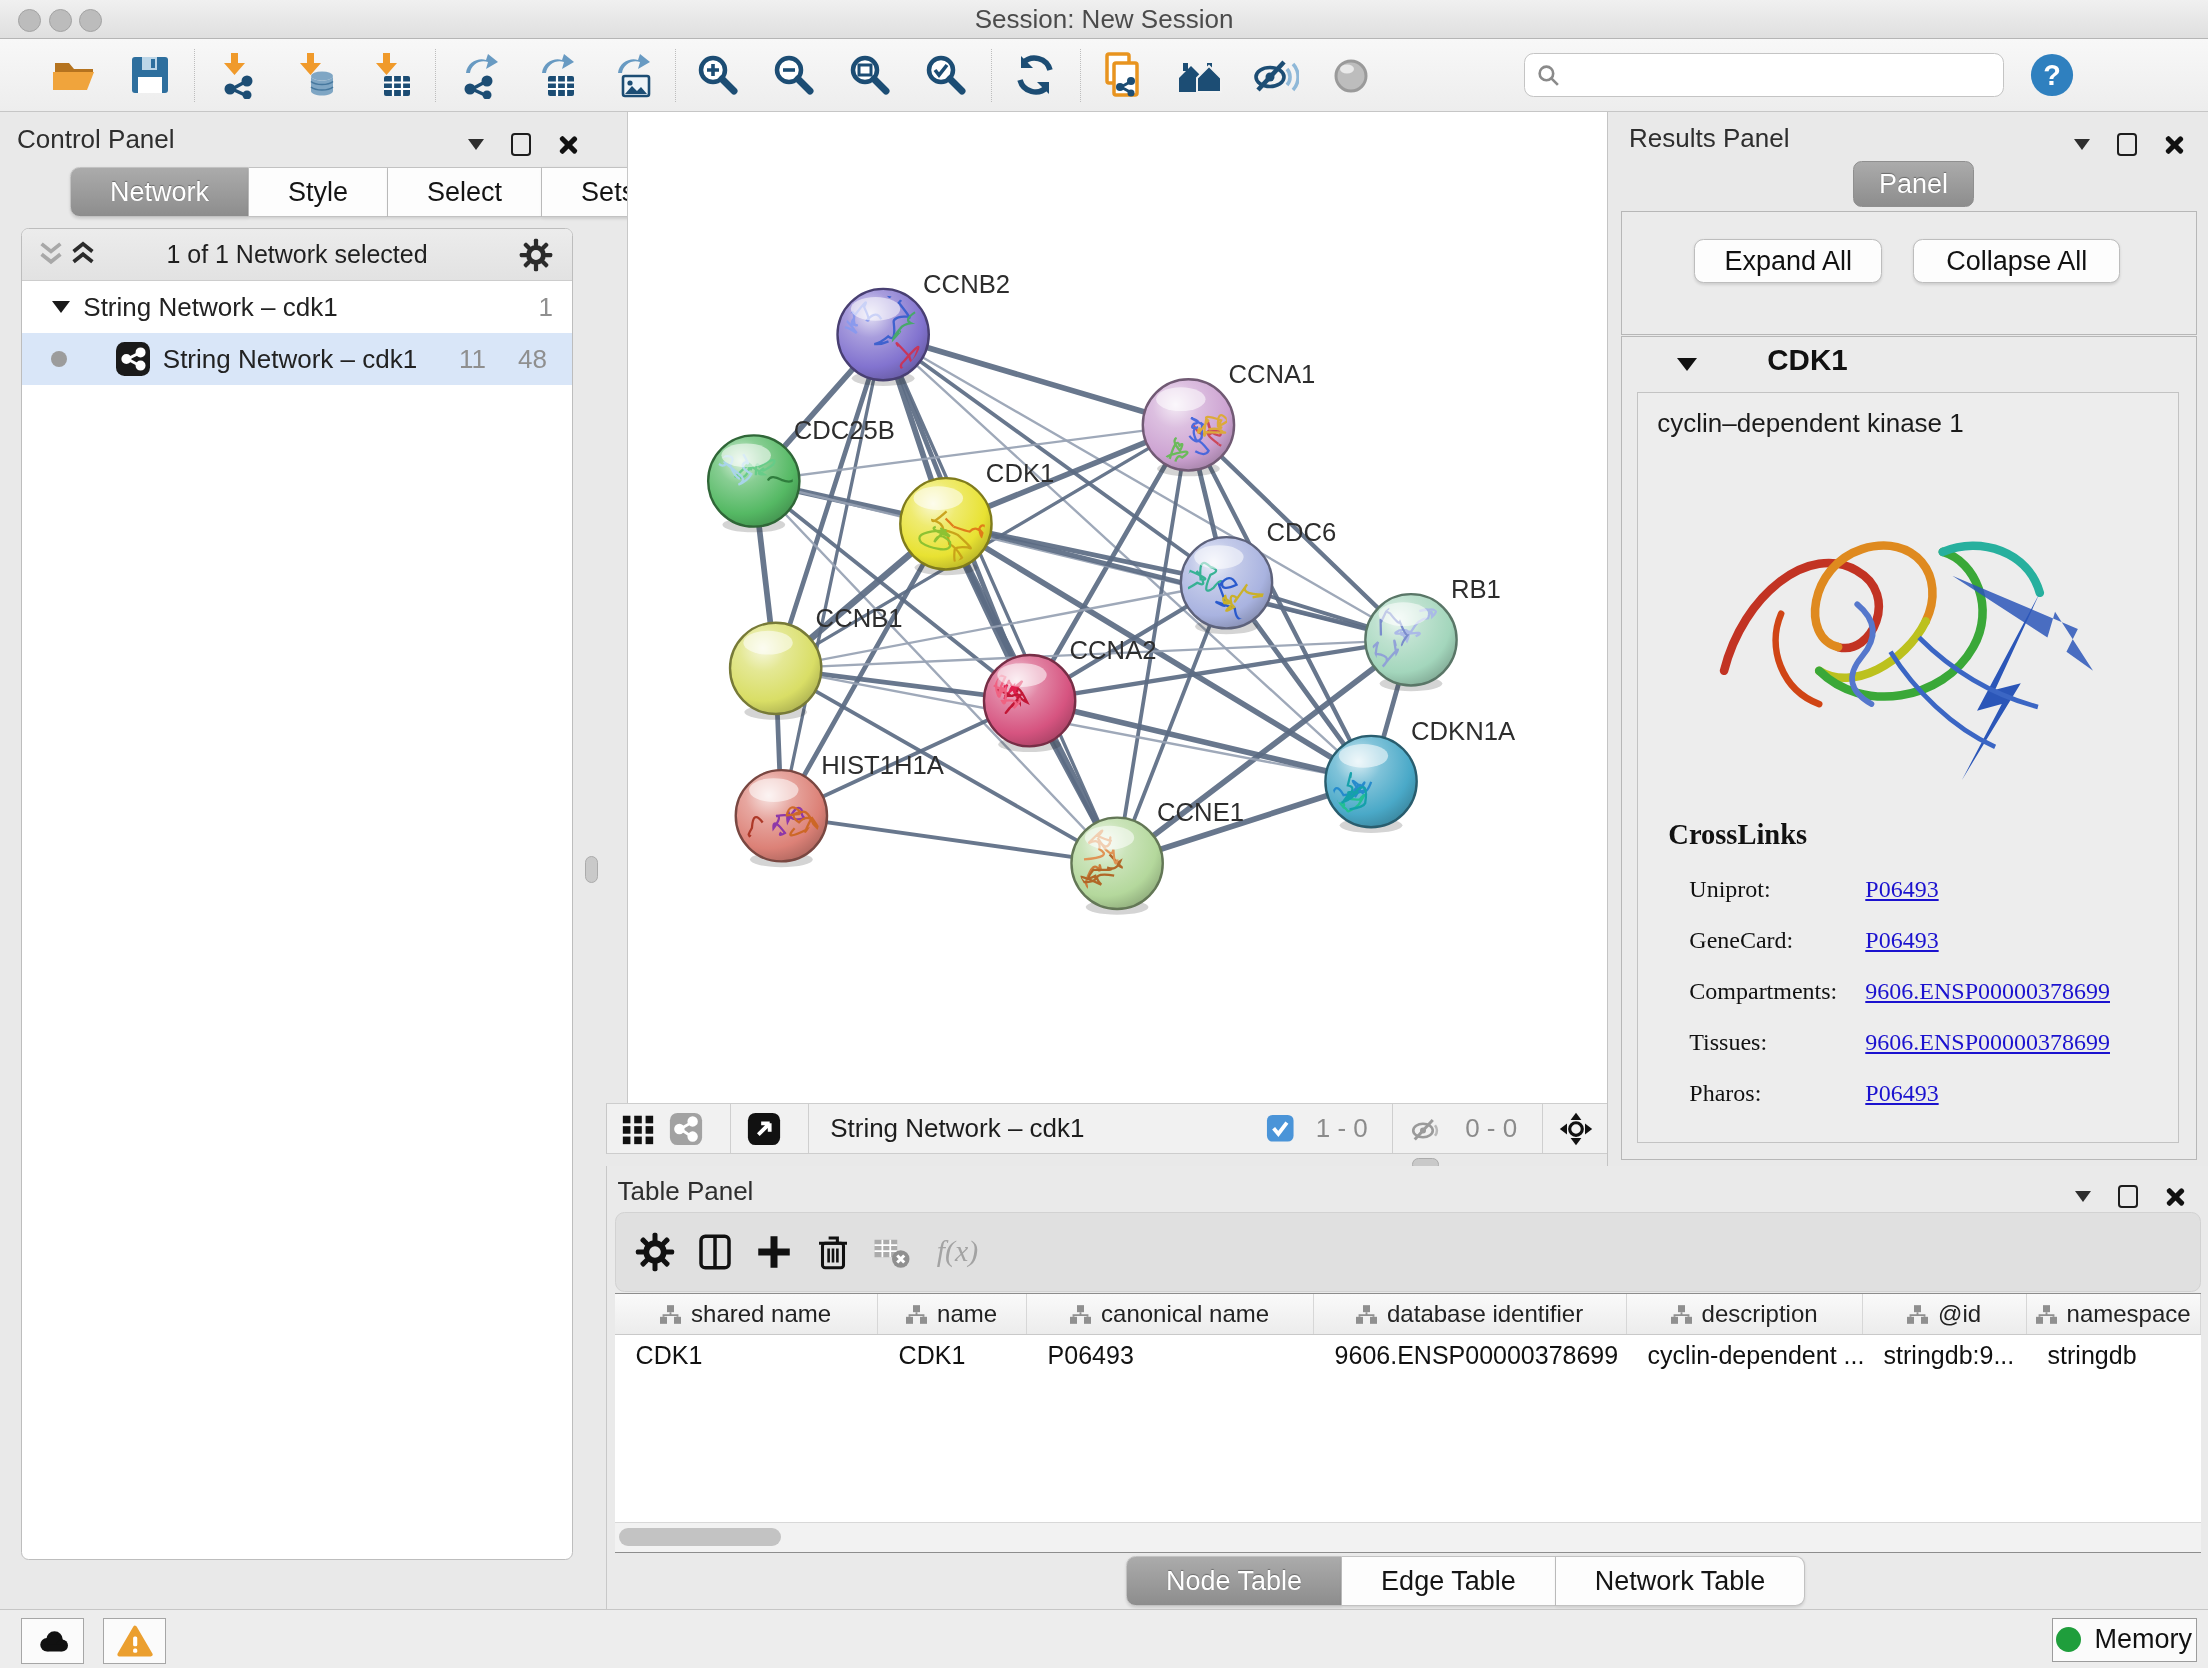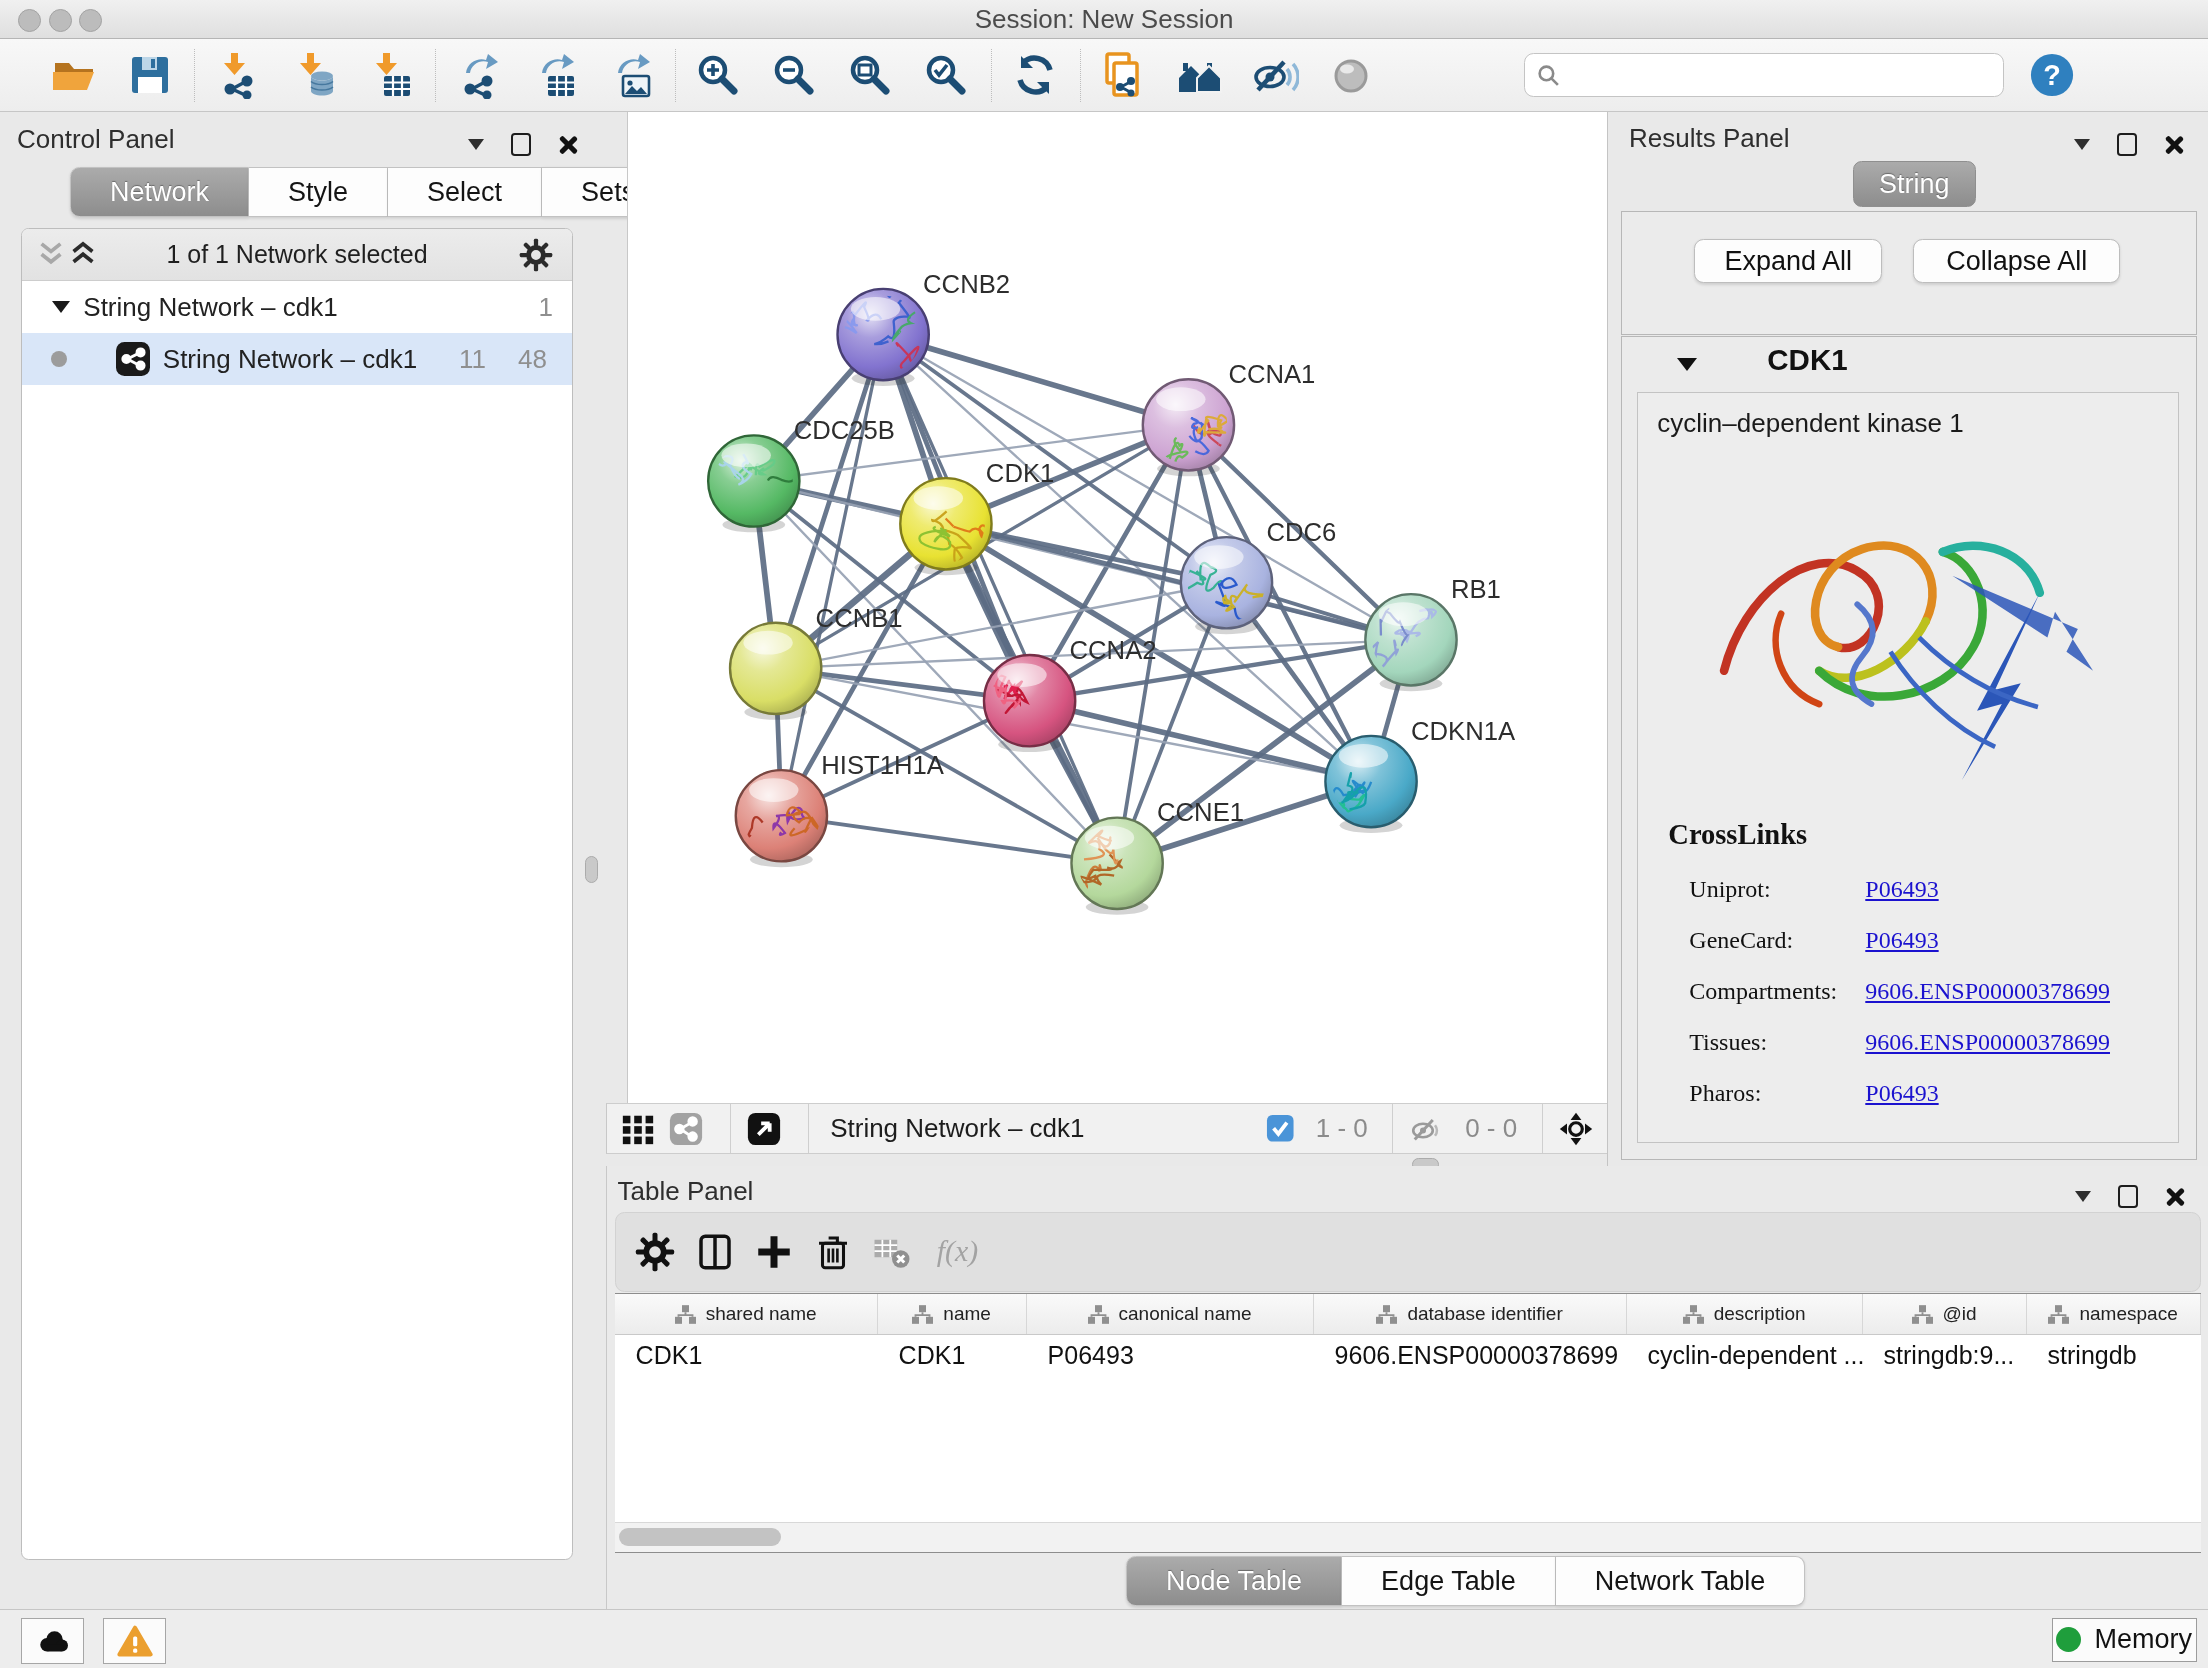--- a/index.html
+++ b/index.html
@@ -102,21 +102,21 @@
     border-left:1px solid #c8c8c8;box-sizing:border-box;}
   #tp-title{left:10.5px;top:9.5px;}
   #tp-toolbar{position:absolute;left:7.6px;top:46px;width:1586px;height:80px;background:#e0e0e0;
     border:1px solid #d2d2d2;border-radius:9.5px;display:flex;align-items:center;padding-left:19px;box-sizing:border-box;}
   .tp-ic{width:44px;height:44px;margin-right:15px;display:flex;align-items:center;justify-content:flex-start;}
   .tp-ic svg{width:42px;height:42px;}
   #tp-table{position:absolute;left:7.6px;top:127px;width:1586px;height:228px;background:#fff;
     border-top:1.9px solid #8d8d8d;border-bottom:1px solid #bbb;overflow:hidden;}
   #tp-head{display:flex;height:40px;background:linear-gradient(#fafafa,#ececec);border-bottom:1px solid #c9c9c9;}
   .th{display:flex;align-items:center;justify-content:center;gap:10px;border-right:1px solid #d7d7d7;
-    font-size:19px;color:#222;box-sizing:border-box;overflow:hidden;white-space:nowrap;flex:none;}
+    font-size:24px;color:#222;box-sizing:border-box;overflow:hidden;white-space:nowrap;flex:none;}
   .th svg{width:21px;height:21px;flex:none;}
   #tp-row{display:flex;height:40px;}
   .td{font-size:25px;color:#111;padding-left:21px;display:flex;align-items:center;box-sizing:border-box;
     overflow:hidden;white-space:nowrap;flex:none;}
   #tp-scroll{position:absolute;left:7.6px;top:356px;width:1586px;height:28.5px;background:#f2f2f2;
     border-top:1px solid #d8d8d8;border-bottom:1.9px solid #8d8d8d;}
   #tp-thumb{position:absolute;left:4.8px;top:4.8px;width:162px;height:18px;border-radius:9.5px;background:#c3c3c3;}
   #tp-tabs{position:absolute;left:519px;top:390px;}
 
   
@@ -705,21 +705,21 @@
   <div class="split-handle" style="left:1609px;top:628px;width:11.4px;height:25px"></div>
   <div class="split-handle" style="left:1412px;top:1158px;width:25px;height:11.4px"></div>
 
   <div id="results-panel">
     <div class="abs panel-title" id="rp-title">Results Panel</div>
     <div class="pc" style="right:25px;top:19px">
       <div class="pc-collapse"></div>
       <div class="pc-float"></div>
       <div class="pc-close"></div>
     </div>
-    <div id="tab-string">String</div>
+    <div id="tab-string">Panel</div>
     <div id="rp-box1">
       <div class="rp-btn" style="left:72px;width:186px">Expand All</div>
       <div class="rp-btn" style="left:291px;width:205px">Collapse All</div>
     </div>
     <div id="rp-box2">
       <div id="rp-sec-exp"></div>
       <div id="rp-gene">CDK1</div>
       <div id="rp-inner">
         <div id="rp-desc">cyclin–dependent kinase 1</div>
         <svg id="protein-img" viewBox="0 0 470 370">

